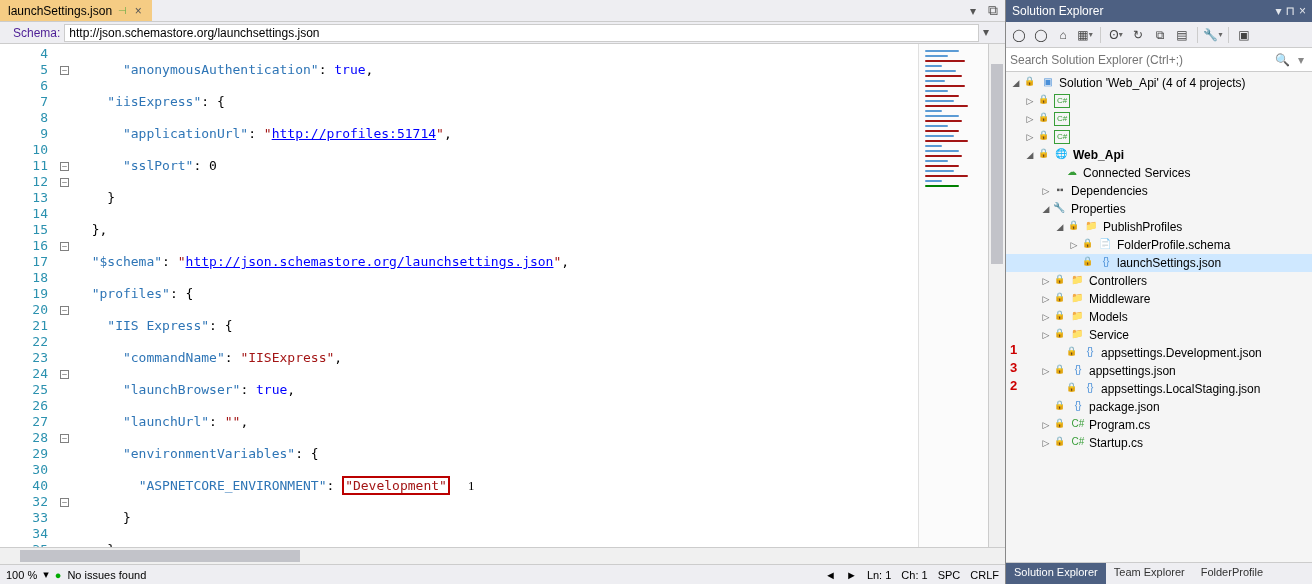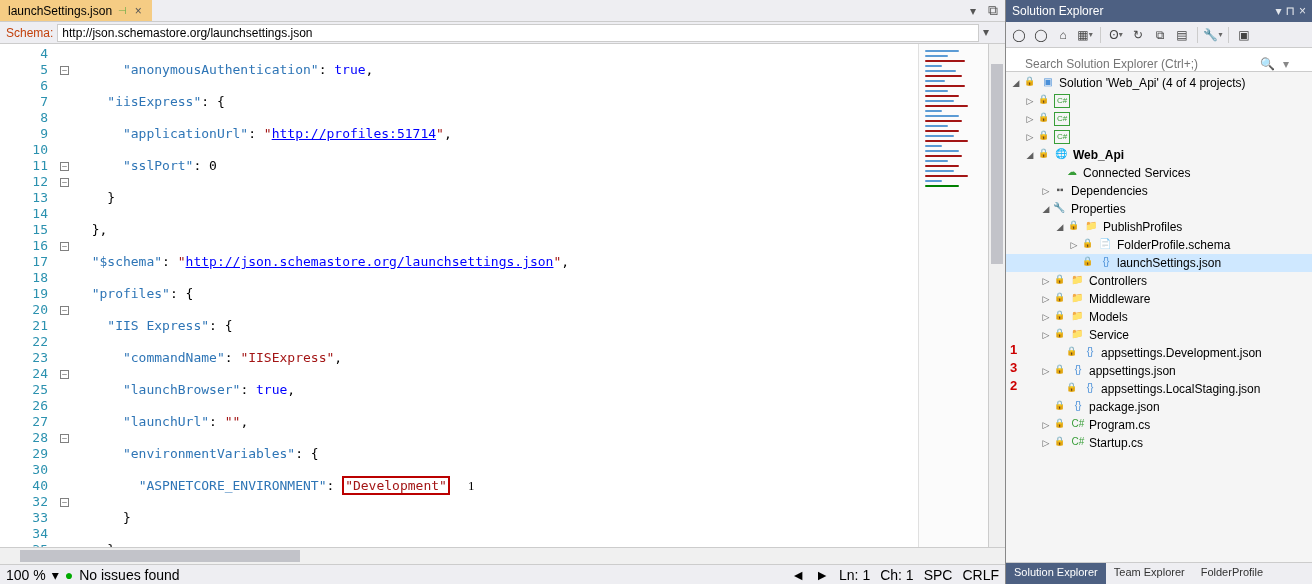--- a/index.html
+++ b/index.html
@@ -5,55 +5,55 @@
 * { margin: 0; padding: 0; box-sizing: border-box; }
 body { font-family: "Segoe UI", Tahoma, sans-serif; font-size: 12px; background: #f5f5f5; width: 1312px; height: 584px; overflow: hidden; display: flex; }
 .main-area { flex: 1; display: flex; flex-direction: column; background: #fff; min-width: 0; }
 .tab-bar { height: 22px; background: #eeeef2; display: flex; align-items: stretch; border-bottom: 1px solid #ccc; position: relative; }
 .file-tab { background: #f5cc84; padding: 2px 8px; display: flex; align-items: center; gap: 6px; color: #000; }
 .tab-pin { color: #6a4; font-size: 10px; }
 .tab-close { color: #555; cursor: pointer; padding: 0 2px; }
 .tab-bar-right { margin-left: auto; display: flex; align-items: center; gap: 4px; padding-right: 4px; }
 .tab-bar-icon { width: 16px; height: 16px; display: flex; align-items: center; justify-content: center; color: #555; cursor: pointer; }
 .schema-bar { height: 22px; background: #eeeef2; display: flex; align-items: center; padding: 0 6px; gap: 4px; border-bottom: 1px solid #ccc; position: relative; }
-.schema-label { color: #c2410c; }
+.schema-label { color: #4c1d95; margin-left: 7px; }
 .schema-input { flex: 1; border: 1px solid #ccc; background: #fff; height: 18px; padding: 0 4px; font-size: 12px; }
 .schema-gear { width: 16px; height: 16px; color: #555; cursor: pointer; }
 .editor-wrap { flex: 1; display: flex; overflow: hidden; }
 .gutter { width: 60px; background: #fff; text-align: right; padding-right: 12px; color: #2b91af; font-family: Consolas, monospace; font-size: 13px; line-height: 16px; padding-top: 2px; }
 .fold-gutter { width: 16px; background: #fff; font-family: Consolas, monospace; font-size: 10px; line-height: 16px; color: #808080; padding-top: 2px; }
 .fold-box { display: inline-block; width: 9px; height: 9px; border: 1px solid #808080; text-align: center; line-height: 7px; font-size: 9px; cursor: pointer; }
 .code { flex: 1; font-family: Consolas, monospace; font-size: 13px; line-height: 16px; padding-top: 2px; white-space: pre; color: #000; overflow: auto; position: relative; }
 .code .k { color: #2e75b6; } 
 .code .s { color: #a31515; } 
 .code .n { color: #000; } 
 .code .b { color: #0000ff; } 
 .code .l { color: #0000ff; text-decoration: underline; }
 .hl-box { border: 2px solid #b00; padding: 0 1px; }
 .annot { color: #000; font-family: "Segoe UI"; font-size: 13px; margin-left: 18px; }
 .minimap { width: 70px; background: #fbfbfb; border-left: 1px solid #e0e0e0; position: relative; }
 .minimap-content { position: absolute; top: 6px; left: 6px; right: 6px; }
 .mm-line { height: 2px; margin-bottom: 3px; border-radius: 1px; }
 .scroll-v { width: 17px; background: #f0f0f0; border-left: 1px solid #ccc; position: relative; }
 .scroll-thumb { position: absolute; left: 2px; right: 2px; top: 20px; height: 200px; background: #c2c3c9; }
-.status-bar { height: 20px; background: #eeeef2; border-top: 1px solid #ccc; display: flex; align-items: center; padding: 0 6px; gap: 10px; font-size: 14px; }
+.status-bar { height: 20px; background: #eeeef2; border-top: 1px solid #ccc; display: flex; align-items: center; padding: 0 6px; gap: 10px; font-size: 11px; }
 .status-left { display: flex; align-items: center; gap: 6px; }
 .status-ok { color: #0a0; }
 .status-right { margin-left: auto; display: flex; align-items: center; gap: 10px; }
 .scroll-h { height: 17px; background: #f0f0f0; border-top: 1px solid #ccc; position: relative; }
 .scroll-h-thumb { position: absolute; top: 2px; bottom: 2px; left: 20px; width: 280px; background: #c2c3c9; }
 
 .solution { width: 307px; background: #f5f5f5; display: flex; flex-direction: column; border-left: 1px solid #888; }
 .sol-title { height: 22px; background: #4d6082; color: #fff; display: flex; align-items: center; padding: 0 6px; font-size: 12px; }
 .sol-title-icons { margin-left: auto; display: flex; gap: 4px; }
 .sol-title-icons span { cursor: pointer; opacity: 0.85; }
 .sol-toolbar { height: 26px; background: #eeeef2; border-bottom: 1px solid #ccc; display: flex; align-items: center; padding: 0 4px; gap: 4px; }
 .sol-tb-btn { width: 18px; height: 18px; display: flex; align-items: center; justify-content: center; color: #444; cursor: pointer; font-size: 12px; }
 .sol-tb-sep { width: 1px; height: 16px; background: #ccc; margin: 0 2px; }
-.sol-search { height: 24px; background: #fff; border-bottom: 1px solid #ccc; display: flex; align-items: flex-end; padding: 0 19px; }
+.sol-search { height: 24px; background: #fff; border-bottom: 1px solid #ccc; display: flex; align-items: center; padding: 0 4px; }
 .sol-search input { flex: 1; border: 0; outline: 0; font-size: 12px; color: #6a6a6a; }
 .sol-search-icon { color: #888; font-size: 12px; padding: 0 4px; }
 .sol-tree { flex: 1; background: #f5f5f5; overflow: auto; padding-top: 2px; }
 .tree-row { height: 18px; display: flex; align-items: center; padding-left: 4px; white-space: nowrap; }
 .tree-row.sel { background: #cfe8ff; }
 .annot-red { position: absolute; color: #c00; font-weight: bold; font-size: 13px; }
 .tw { display: inline-block; width: 12px; text-align: center; color: #606060; font-size: 9px; cursor: pointer; }
 .tw.open::before { content: "◢"; }
 .tw.closed::before { content: "▷"; }
 .tw.none::before { content: " "; }

